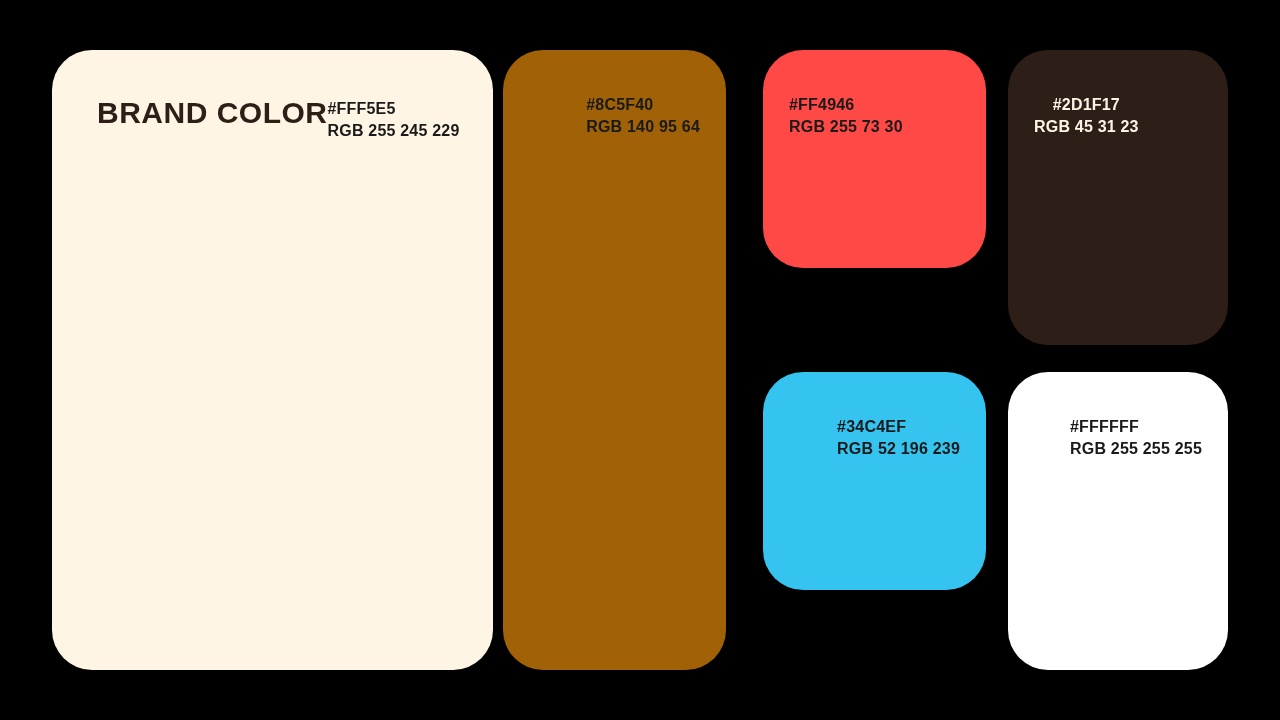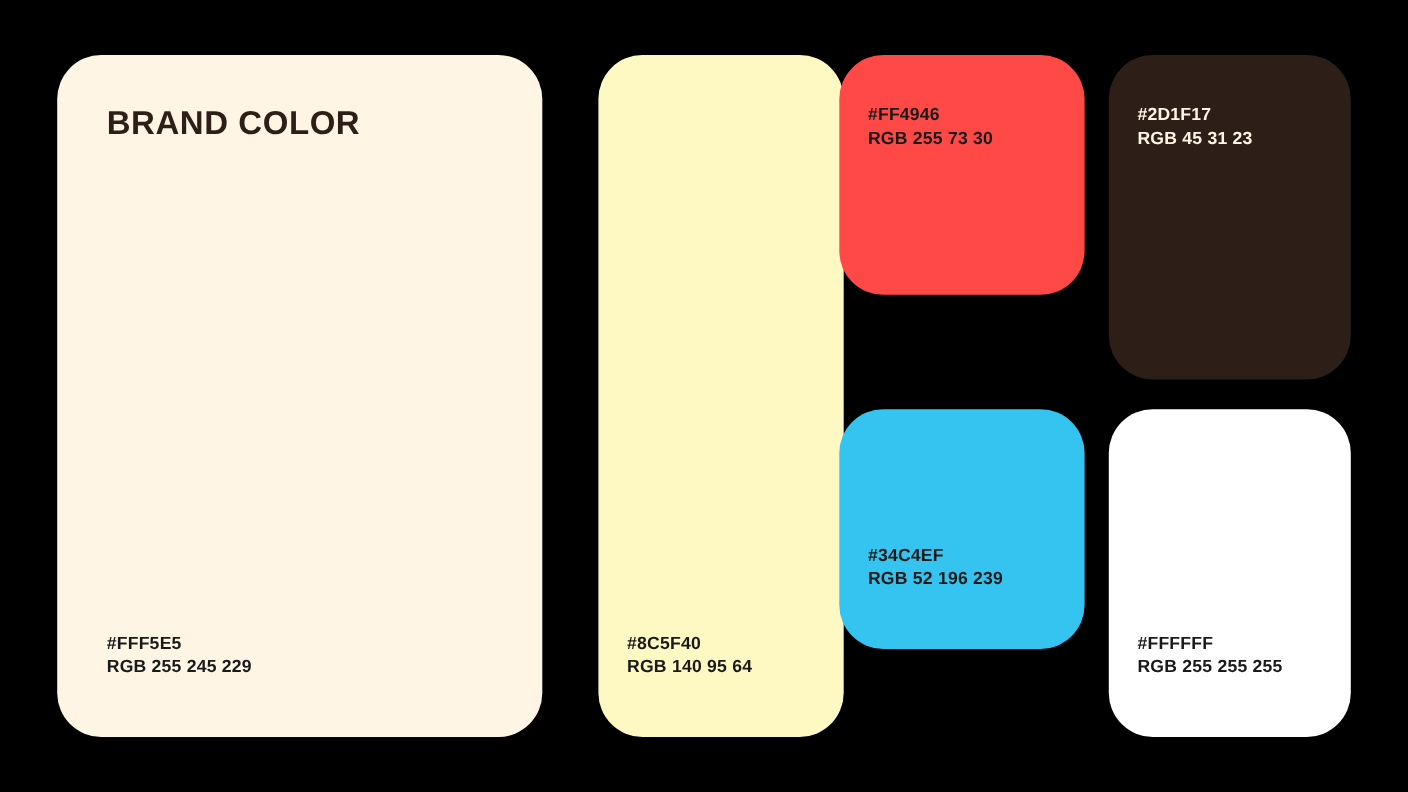--- a/index.html
+++ b/index.html
@@ -30,21 +30,21 @@
 
   .swatch-inner {
     position: absolute;
     left: 0;
     right: 0;
     top: 0;
     bottom: 0;
     padding: 44px 26px;
     box-sizing: border-box;
     display: flex;
-    flex-direction: column;
+    flex-direction: row;
   }
 
   
   .swatch-brand {
     left: 52px;
     top: 50px;
     width: 441px;
     height: 620px;
     background: #FFF5E5;
   }
@@ -58,25 +58,25 @@
     font-weight: bold;
     letter-spacing: 0.5px;
     color: #2D1F17;
     line-height: 1;
     margin: 0;
     white-space: nowrap;
   }
 
   
   .swatch-brown {
-    left: 544px;
+    left: 503px;
     top: 50px;
     width: 223px;
     height: 620px;
-    background: #fef9c3;
+    background: #a16207;
   }
   .swatch-brown .swatch-inner {
     padding: 44px 26px 52px 26px;
     justify-content: flex-end;
   }
 
   
   .swatch-red {
     left: 763px;
     top: 50px;
@@ -134,21 +134,21 @@
   .color-rgb {
     display: block;
     font-size: 16px;
     font-weight: bold;
     letter-spacing: 0.2px;
     white-space: nowrap;
     margin: 0;
   }
 
   .ink-dark  { color: #1A1A1A; }
-  .ink-light { color: #FFF5E5; }
+  .ink-light { color: #FFF5E5; text-align: center; }
 </style>
 </head>
 <body>
 
 <div class="palette-board">
 
   <div class="swatch swatch-brand">
     <div class="swatch-inner">
       <h1 class="brand-title">BRAND COLOR</h1>
       <div class="color-info">

